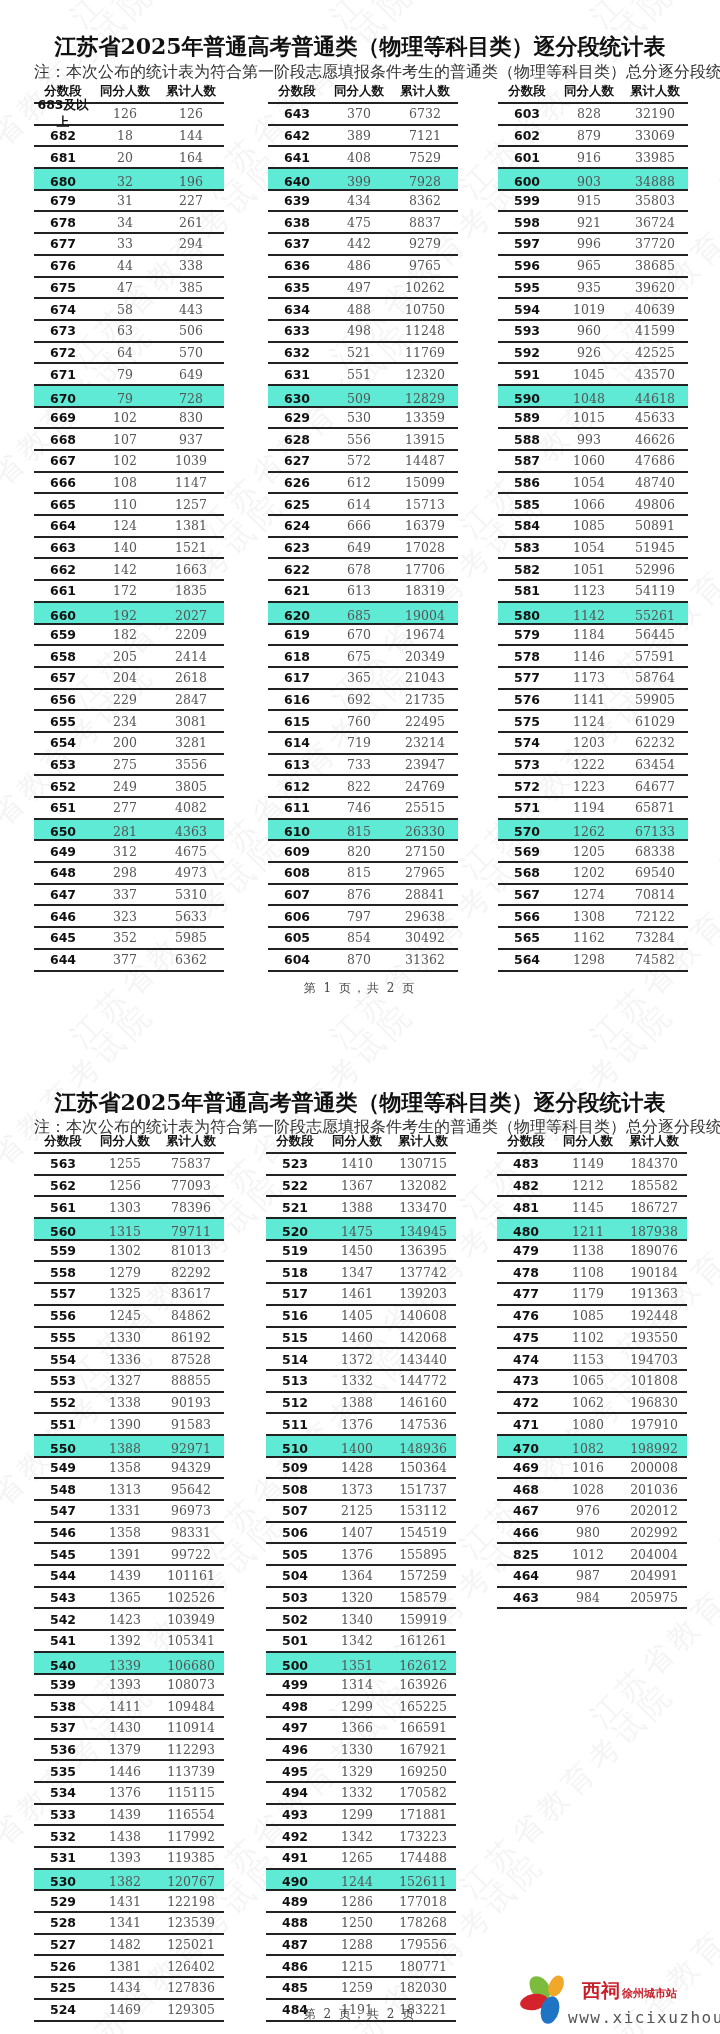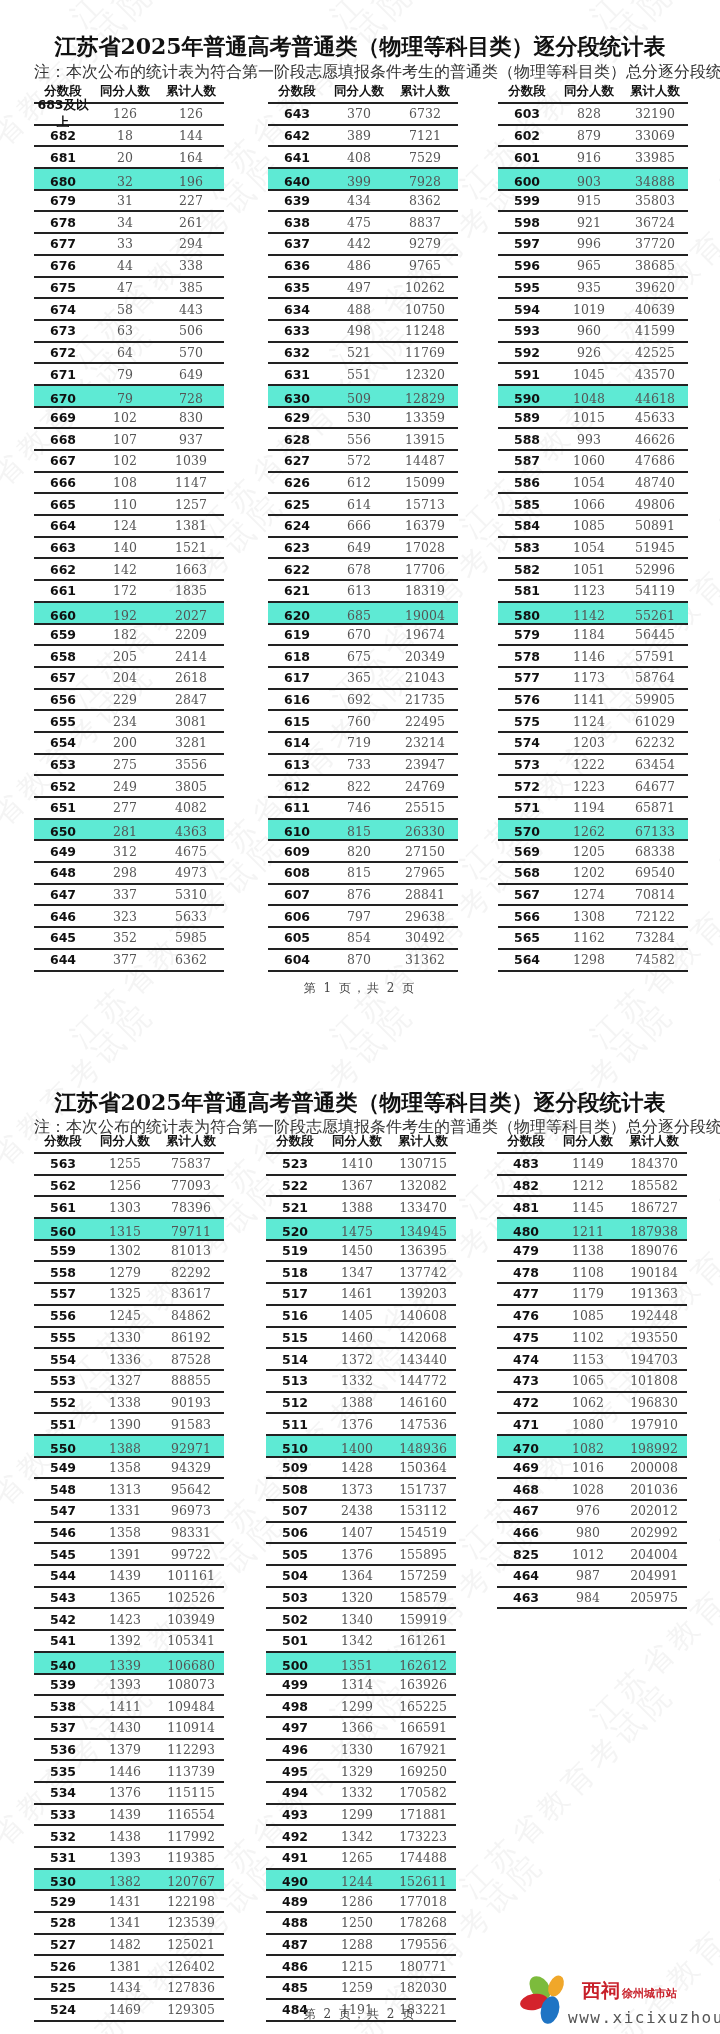--- a/index.html
+++ b/index.html
@@ -1016,21 +1016,21 @@
           <span class="c2 num">1428</span>
           <span class="c3 num">150364</span>
         </div>
         <div class="row">
           <span class="c1 score">508</span>
           <span class="c2 num">1373</span>
           <span class="c3 num">151737</span>
         </div>
         <div class="row">
           <span class="c1 score">507</span>
-          <span class="c2 num">2438</span>
+          <span class="c2 num">2125</span>
           <span class="c3 num">153112</span>
         </div>
         <div class="row">
           <span class="c1 score">506</span>
           <span class="c2 num">1407</span>
           <span class="c3 num">154519</span>
         </div>
         <div class="row">
           <span class="c1 score">505</span>
           <span class="c2 num">1376</span>

